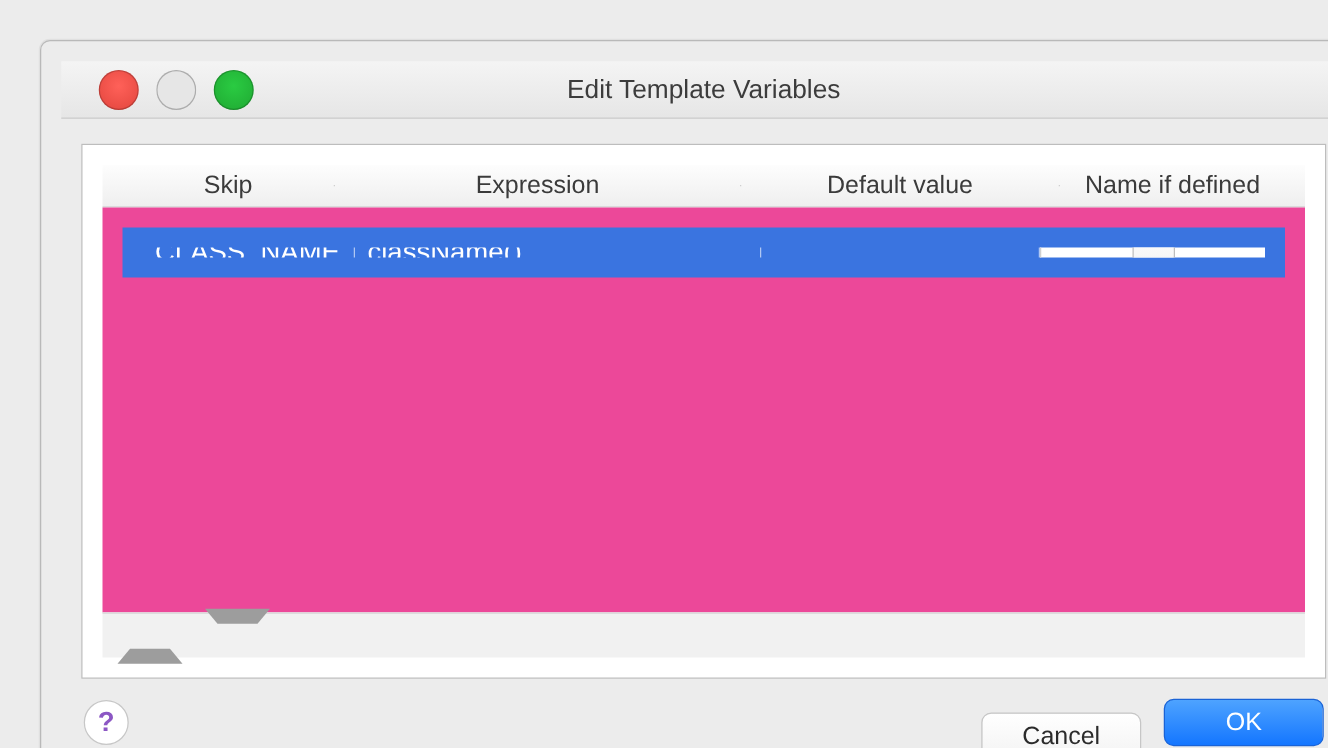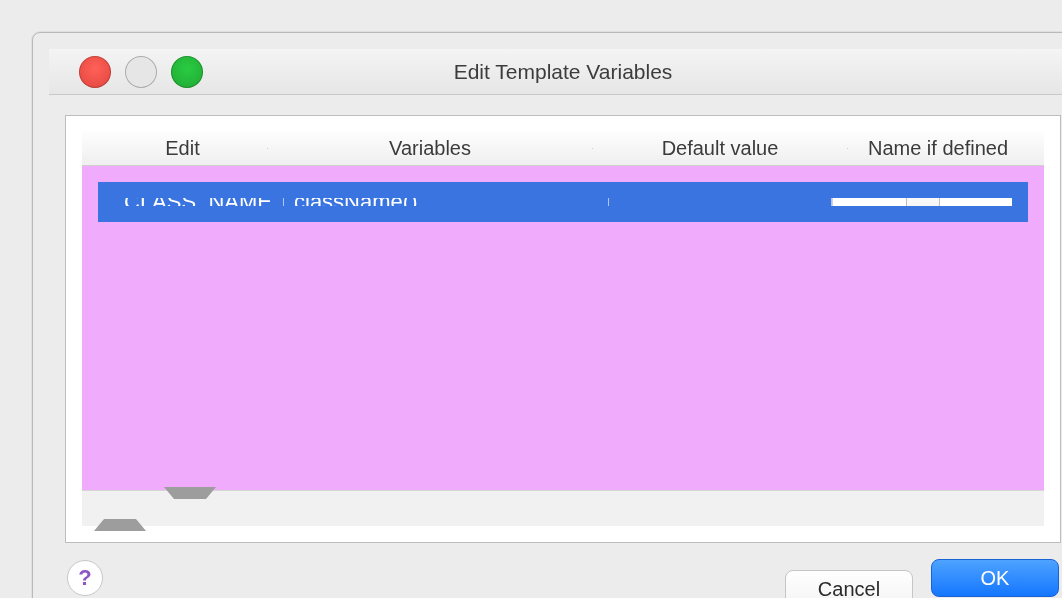--- a/index.html
+++ b/index.html
@@ -87,21 +87,21 @@
     display: flex; align-items: center; justify-content: center;
     border-right: 1px solid #cfcfcf;
     padding: 0 6px;
     white-space: nowrap;
   }
   .thead .th:last-child { border-right: none; }
 
   .tbody {
     flex: 1 1 auto;
     overflow: auto;
-    background: #f0abfc;
+    background: #ec4899;
   }
   .row {
     display: flex;
     height: 40px;
     font-size: 22px;
   }
   .row.selected {
     background: #3a74e0;
     color: #fff;
   }
@@ -205,22 +205,22 @@
       <div class="tl min"></div>
       <div class="tl zoom"></div>
     </div>
     <div class="titlebar-title">Edit Template Variables</div>
   </div>
 
   <div class="content">
     <div class="table-wrap">
 
       <div class="thead">
-        <div class="th col-name">Edit</div>
-        <div class="th col-expr">Variables</div>
+        <div class="th col-name">Skip</div>
+        <div class="th col-expr">Expression</div>
         <div class="th col-default">Default value</div>
         <div class="th col-skip">Name if defined</div>
       </div>
 
       <div class="tbody">
         <div class="row selected">
           <div class="td col-name">CLASS_NAME</div>
           <div class="td col-expr">className()</div>
           <div class="td col-default"></div>
           <div class="td col-skip">

